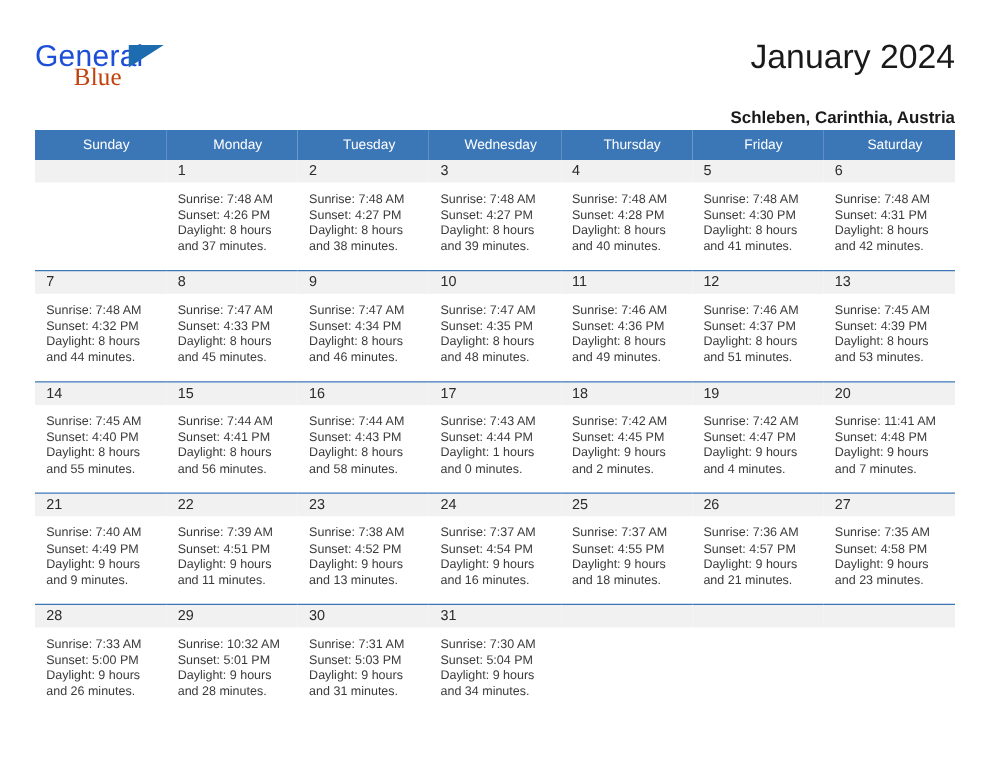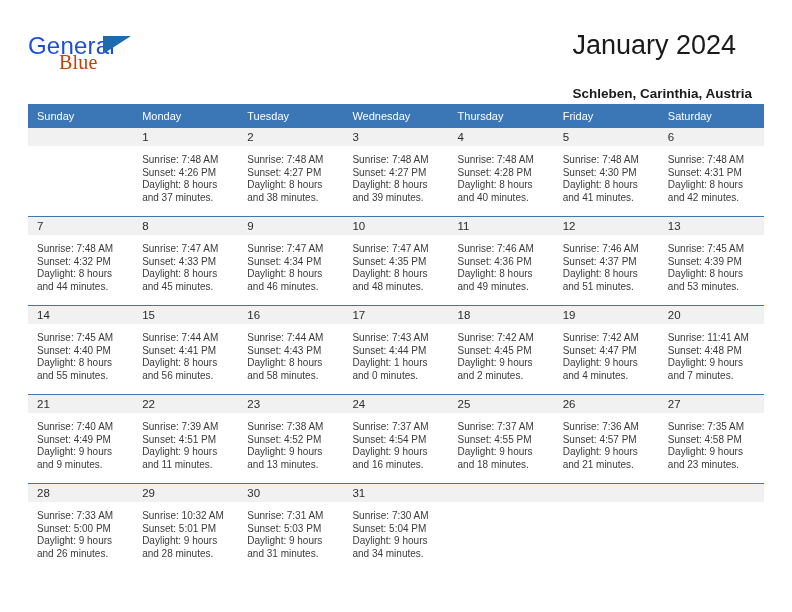--- a/index.html
+++ b/index.html
@@ -61,22 +61,23 @@
     left: 75px;
     top: 4px;
     width: 0;
     height: 0;
     border-left: 28px solid #1e6cb0;
     border-bottom: 18px solid transparent;
   }
 
   .title-block {
     position: absolute;
-    right: 12px;
+    right: 0;
     top: 0;
+    text-align: right;
   }
   .month-title {
     font-size: 27px;
     line-height: 34px;
     color: #1a1a1a;
     font-family: "Liberation Sans", sans-serif;
     white-space: nowrap;
   }
   .location-title {
     margin-top: 23px;
@@ -100,21 +101,21 @@
     width: 736px;
     border-collapse: collapse;
     table-layout: fixed;
   }
 
   thead th {
     background: #3b76b7;
     color: #ffffff;
     font-size: 11px;
     font-weight: normal;
-    text-align: left;
+    text-align: center;
     padding: 6px 0 6px 9px;
     height: 10px;
     font-family: "Liberation Sans", sans-serif;
   }
 
   tbody td {
     vertical-align: top;
     padding: 0;
     border-top: 1px solid #3b76b7;
     height: 88px;

